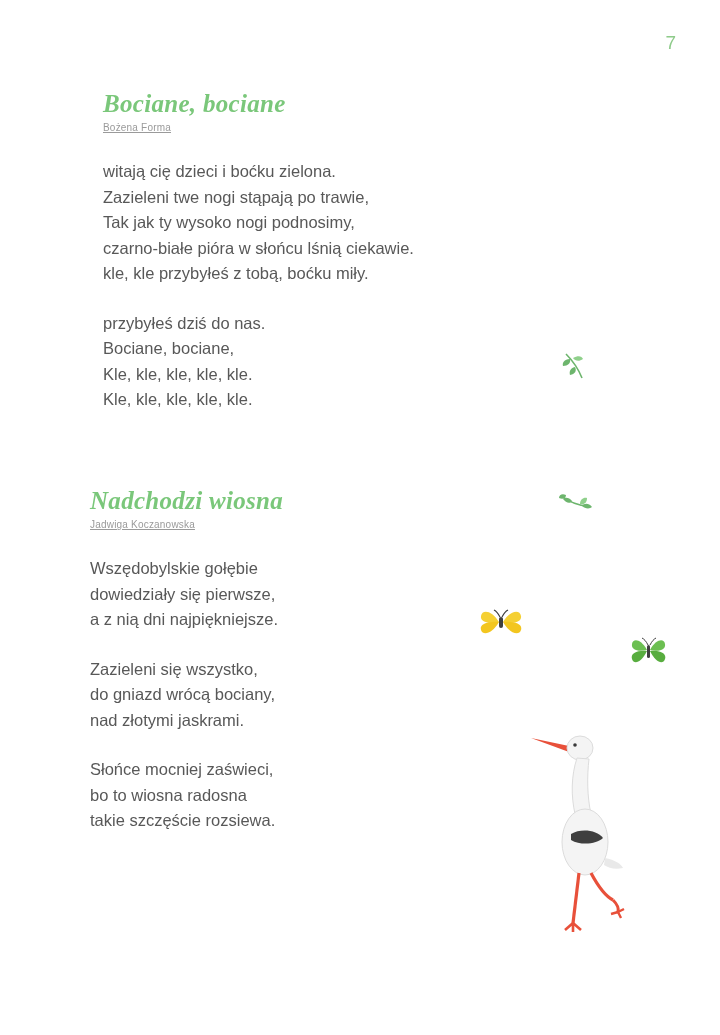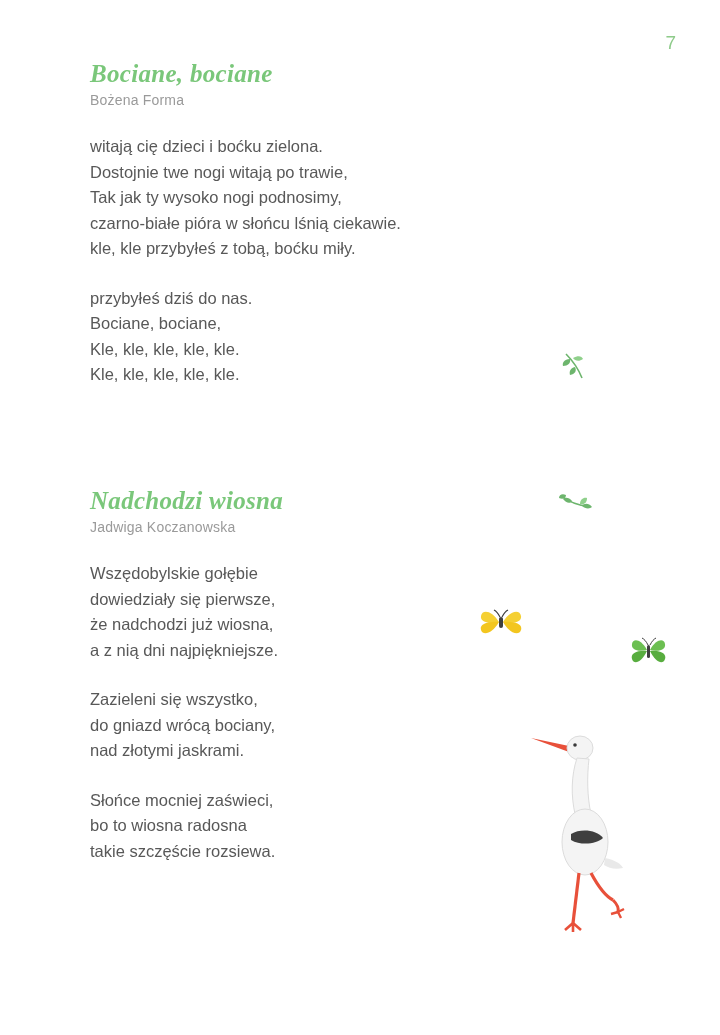--- a/index.html
+++ b/index.html
@@ -35,35 +35,36 @@
   .poem-title {
     font-family: "Liberation Serif", serif;
     font-style: italic;
     font-weight: bold;
     font-size: 25px;
     color: #7ac77a;
     letter-spacing: 0.3px;
     margin: 0 0 4px 0;
   }
   .poem-author {
-    font-size: 14px;
+    font-size: 10px;
     color: #9a9a9a;
     margin: 0 0 26px 0;
     letter-spacing: 0.2px;
+    text-decoration: underline;
   }
   .stanza {
     font-size: 16.5px;
     line-height: 25.5px;
     color: #585858;
     margin: 0 0 24px 0;
   }
   .stanza:last-child { margin-bottom: 0; }
   .stanza .line { display: block; white-space: pre; }
 
-  #poem-1 { top: 60px; }
+  #poem-1 { top: 90px; margin-left: 13px; }
   #poem-2 { top: 487px; }
 
   
   .art { position: absolute; }
   .art svg { display: block; }
   #sprig-1 { left: 560px; top: 350px; }
   #sprig-2 { left: 558px; top: 492px; }
   #butterfly-yellow { left: 478px; top: 605px; }
   #butterfly-green { left: 630px; top: 632px; }
   #stork { left: 525px; top: 718px; }
@@ -74,42 +75,41 @@
 <div class="page">
 
   <div class="page-number">7</div>
 
   <div class="poem" id="poem-1">
     <h1 class="poem-title">Bociane, bociane</h1>
     <p class="poem-author">Bożena Forma</p>
 
     <p class="stanza">
       <span class="line">witają cię dzieci i boćku zielona.</span>
-      <span class="line">Dostojnie twe nogi witają po trawie,</span>
+      <span class="line">Zazieleni twe nogi stąpają po trawie,</span>
       <span class="line">Tak jak ty wysoko nogi podnosimy,</span>
       <span class="line">czarno-białe pióra w słońcu lśnią ciekawie.</span>
       <span class="line">kle, kle przybyłeś z tobą, boćku miły.</span>
     </p>
 
     <p class="stanza">
       <span class="line">przybyłeś dziś do nas.</span>
       <span class="line">Bociane, bociane,</span>
       <span class="line">Kle, kle, kle, kle, kle.</span>
       <span class="line">Kle, kle, kle, kle, kle.</span>
     </p>
   </div>
 
   <div class="poem" id="poem-2">
     <h1 class="poem-title">Nadchodzi wiosna</h1>
     <p class="poem-author">Jadwiga Koczanowska</p>
 
     <p class="stanza">
       <span class="line">Wszędobylskie gołębie</span>
       <span class="line">dowiedziały się pierwsze,</span>
-      <span class="line">że nadchodzi już wiosna,</span>
       <span class="line">a z nią dni najpiękniejsze.</span>
     </p>
 
     <p class="stanza">
       <span class="line">Zazieleni się wszystko,</span>
       <span class="line">do gniazd wrócą bociany,</span>
       <span class="line">nad złotymi jaskrami.</span>
     </p>
 
     <p class="stanza">

